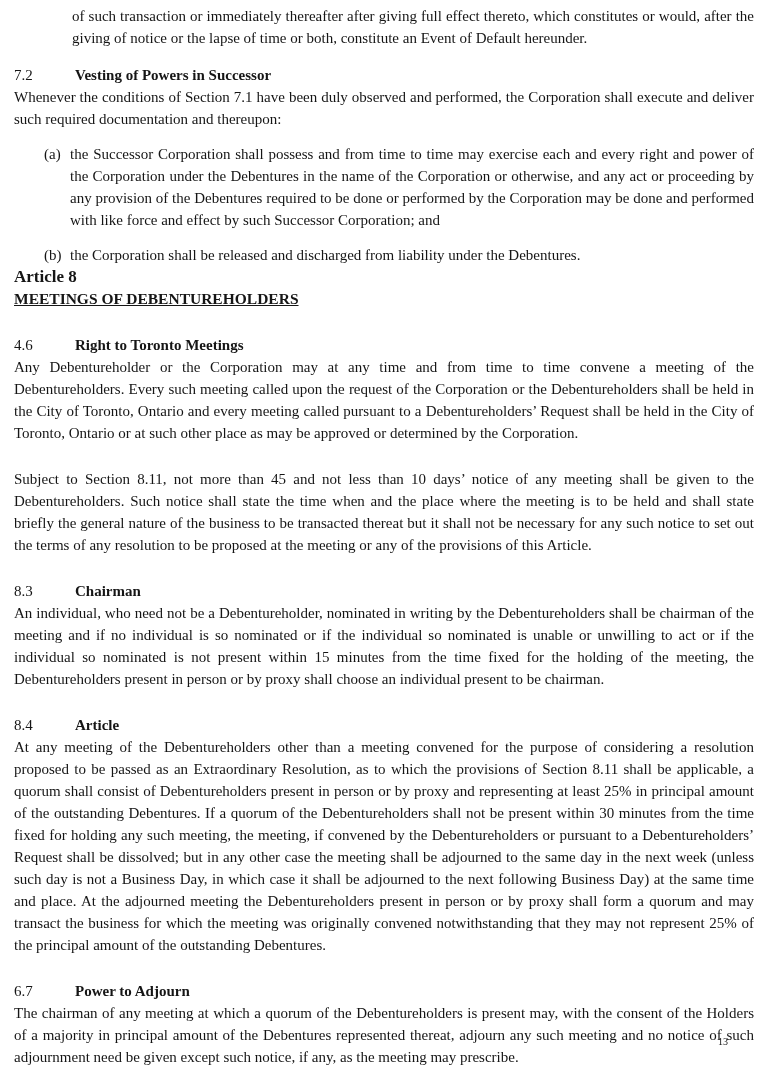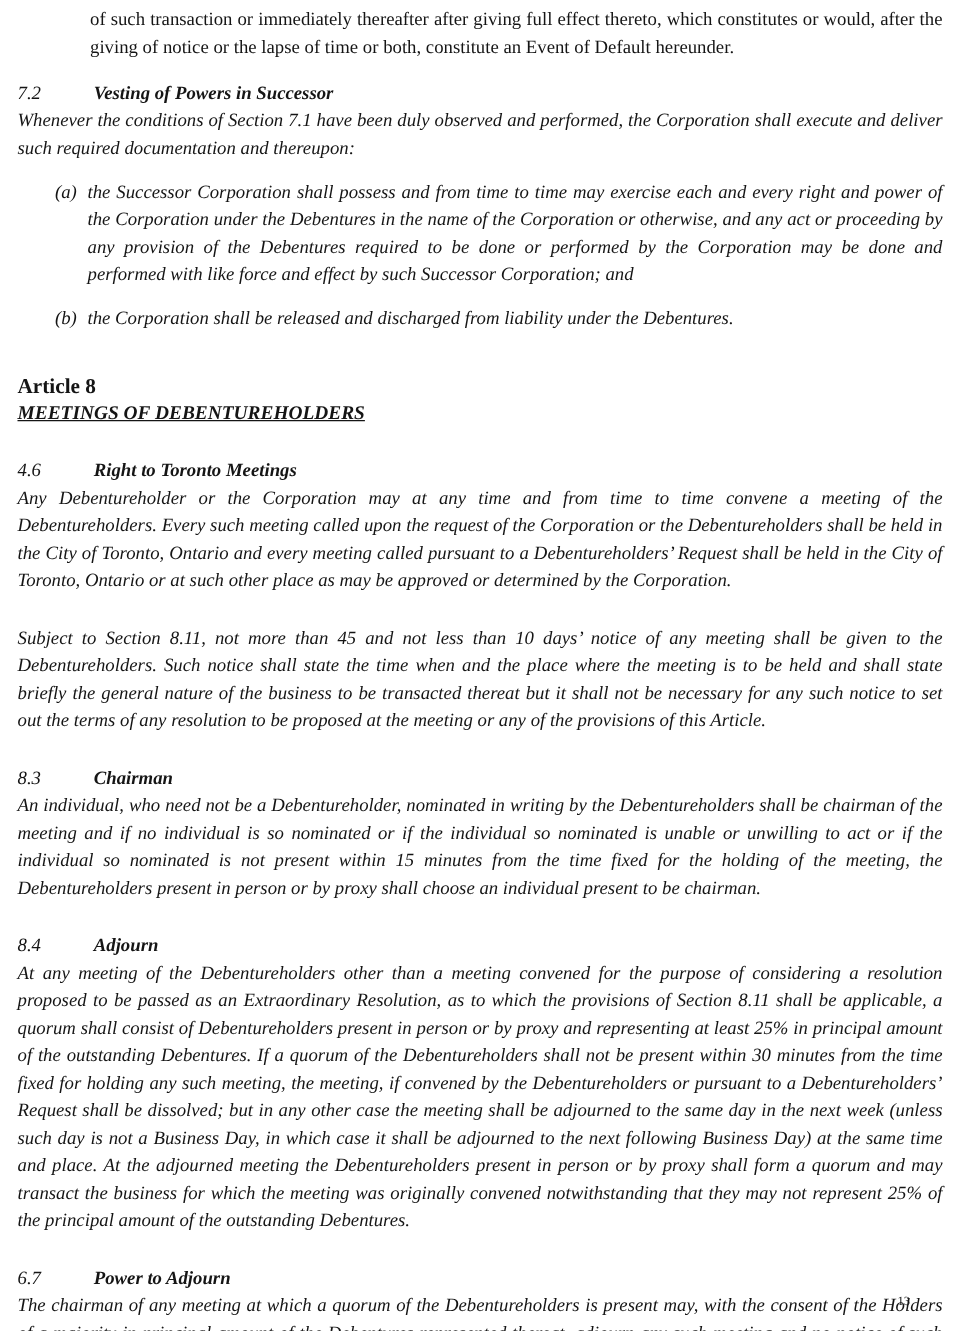--- a/index.html
+++ b/index.html
@@ -20,21 +20,20 @@
   .page {
     padding: 5px 14px 0 14px;
     box-sizing: border-box;
   }
   .cont-para {
     margin: 0 0 0 58px;
     text-align: justify;
   }
   .sec {
     margin-top: 15px;
-    font-style: italic;
   }
   .sec-heading {
     white-space: nowrap;
   }
   .sec-num {
     display: inline-block;
     width: 61px;
     font-weight: normal;
   }
   .sec-title {
@@ -49,33 +48,31 @@
     margin: 13px 0 0 30px;
   }
   .list-label {
     flex: 0 0 26px;
   }
   .list-text {
     flex: 1;
     text-align: justify;
   }
   .article-block {
-    margin-top: 32px;
   }
   .article-title {
     font-weight: bold;
     font-size: 17px;
     line-height: 22px;
   }
   .article-subtitle {
     font-weight: bold;
     font-size: 15.5px;
     line-height: 22px;
     text-decoration: underline;
-    font-style: italic;
   }
   .gap-lg {
     margin-top: 24px;
   }
   .page-number {
     position: absolute;
     right: 40px;
     bottom: 12px;
     font-size: 10px;
   }
@@ -120,21 +117,21 @@
 
   <div class="sec gap-lg">
     <div class="sec-heading">
       <span class="sec-num">8.3</span><span class="sec-title">Chairman</span>
     </div>
     <p class="sec-body">An individual, who need not be a Debentureholder, nominated in writing by the Debentureholders shall be chairman of the meeting and if no individual is so nominated or if the individual so nominated is unable or unwilling to act or if the individual so nominated is not present within 15 minutes from the time fixed for the holding of the meeting, the Debentureholders present in person or by proxy shall choose an individual present to be chairman.</p>
   </div>
 
   <div class="sec gap-lg">
     <div class="sec-heading">
-      <span class="sec-num">8.4</span><span class="sec-title">Adjourn</span>
+      <span class="sec-num">8.4</span><span class="sec-title">Article</span>
     </div>
     <p class="sec-body">At any meeting of the Debentureholders other than a meeting convened for the purpose of considering a resolution proposed to be passed as an Extraordinary Resolution, as to which the provisions of Section 8.11 shall be applicable, a quorum shall consist of Debentureholders present in person or by proxy and representing at least 25% in principal amount of the outstanding Debentures.  If a quorum of the Debentureholders shall not be present within 30 minutes from the time fixed for holding any such meeting, the meeting, if convened by the Debentureholders or pursuant to a Debentureholders’ Request shall be dissolved; but in any other case the meeting shall be adjourned to the same day in the next week (unless such day is not a Business Day, in which case it shall be adjourned to the next following Business Day) at the same time and place.  At the adjourned meeting the Debentureholders present in person or by proxy shall form a quorum and may transact the business for which the meeting was originally convened notwithstanding that they may not represent 25% of the principal amount of the outstanding Debentures.</p>
   </div>
 
   <div class="sec gap-lg">
     <div class="sec-heading">
       <span class="sec-num">6.7</span><span class="sec-title">Power to Adjourn</span>
     </div>
     <p class="sec-body">The chairman of any meeting at which a quorum of the Debentureholders is present may, with the consent of the Holders of a majority in principal amount of the Debentures represented thereat, adjourn any such meeting and no notice of such adjournment need be given except such notice, if any, as the meeting may prescribe.</p>
   </div>

